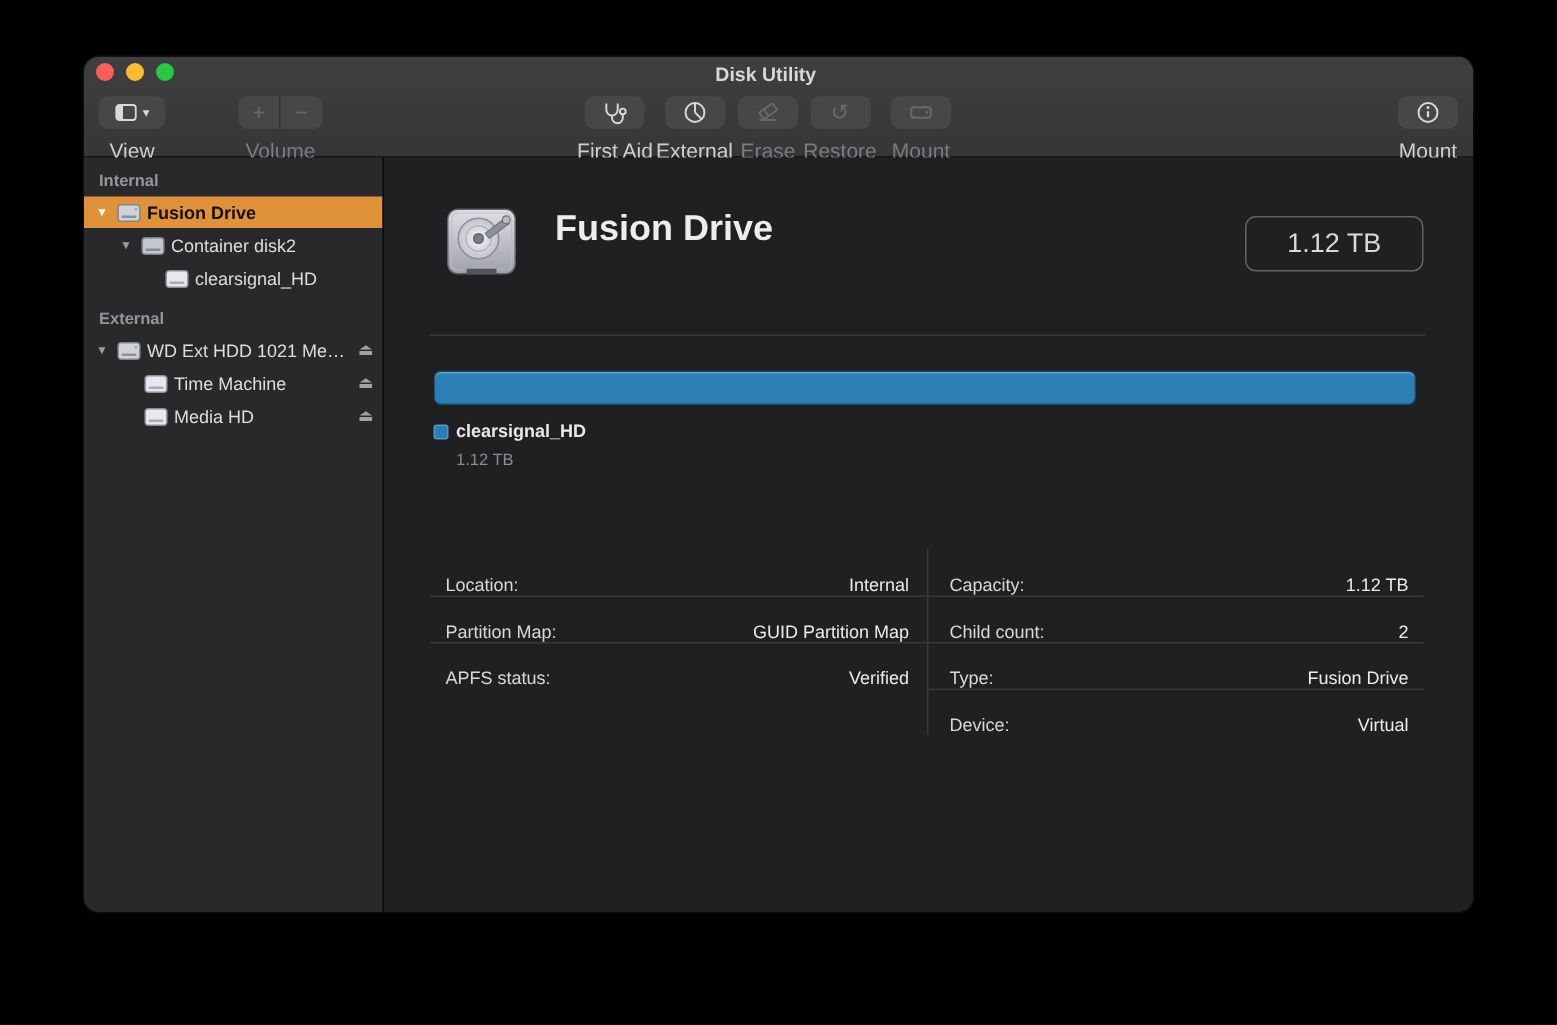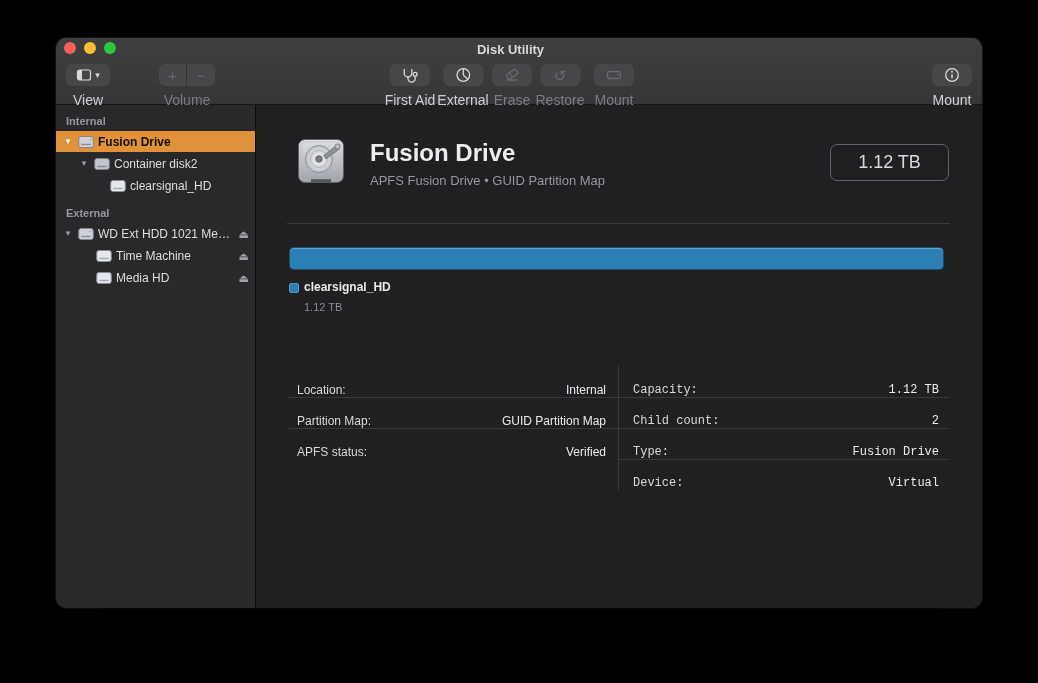--- a/index.html
+++ b/index.html
@@ -91,21 +91,21 @@
     background:var(--usage-bar,#2c7fb5);border:1px solid #4a9cc9;
   }
   .legend-name{position:absolute;left:48px;top:175px;font-size:12px;font-weight:700;color:#e9e9eb;}
   .legend-size{position:absolute;left:48px;top:196px;font-size:11px;color:#8b8b90;}
   .details{position:absolute;left:31px;top:261px;width:663px;display:flex;}
   .dcol{width:331px;box-sizing:border-box;}
   .dcol.right{border-left:1px solid #39393c;}
   .drow{height:31px;display:flex;align-items:flex-end;justify-content:space-between;box-sizing:border-box;}
   .dcol .drow + .drow{border-top:1px solid #39393c;}
   .dcol.left .drow{padding:0 12px 0 10px;}
-  .dcol.right .drow{padding:0 10px 0 14px;font-family:Liberation Mono, monospace;}
+  .dcol.right .drow{padding:0 10px 0 14px;}
   .dkey{font-size:12px;color:#d8d8da;}
   .dval{font-size:12px;color:#ebebed;text-align:right;}
 </style>
 </head>
 <body>
 
 <div class="window">
 
   <header class="chrome">
     <div class="traffic">
@@ -311,21 +311,20 @@
           <circle cx="24" cy="24" r="13.5" fill="url(#pg)" stroke="#8d8f96"></circle>
           <circle cx="24" cy="24" r="8.5" fill="none" stroke="#aaacb2" opacity="0.8"></circle>
           <circle cx="24" cy="24" r="3.2" fill="#7c7e85" stroke="#5f6066"></circle>
           <path d="M43 9.5 L28.5 20.5 l2.6 3.4 L44.5 14z" fill="#8f9198" stroke="#6a6c72" stroke-width="0.7"></path>
           <circle cx="42.5" cy="11.5" r="2.6" fill="#b9bbc1" stroke="#6a6c72" stroke-width="0.7"></circle>
           <rect x="16" y="44.2" width="20" height="3.3" fill="#55565c"></rect>
         </svg>
       </div>
 
       <div class="page-title">Fusion Drive</div>
-      <div class="page-sub">APFS Fusion Drive • GUID Partition Map</div>
       <div class="size-badge">1.12 TB</div>
 
       <div class="sep"></div>
 
       <div class="usage-bar"></div>
 
       <span class="legend-chip"></span>
       <div class="legend-name">clearsignal_HD</div>
       <div class="legend-size">1.12 TB</div>
 

